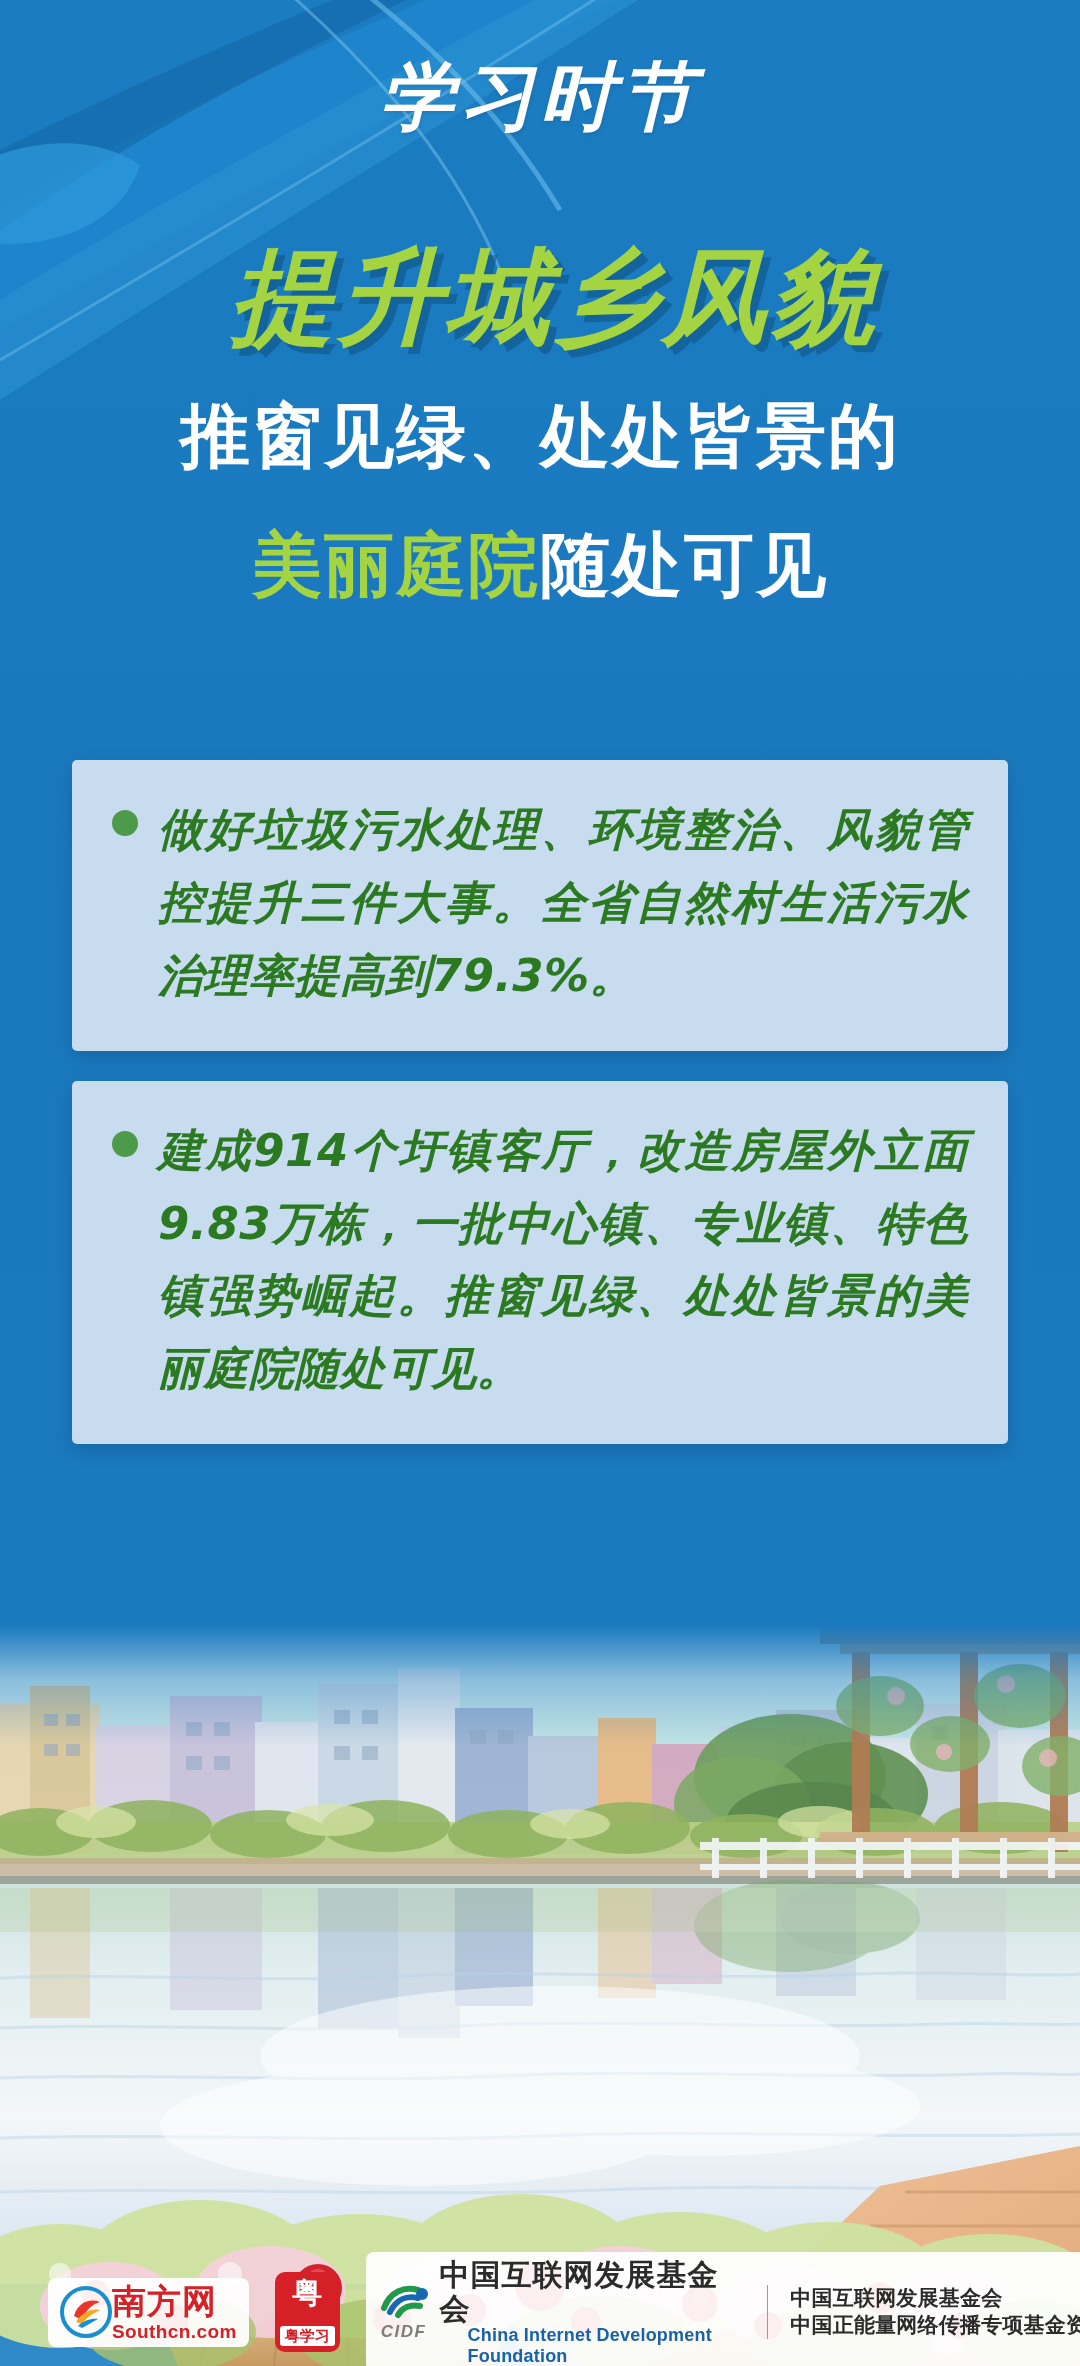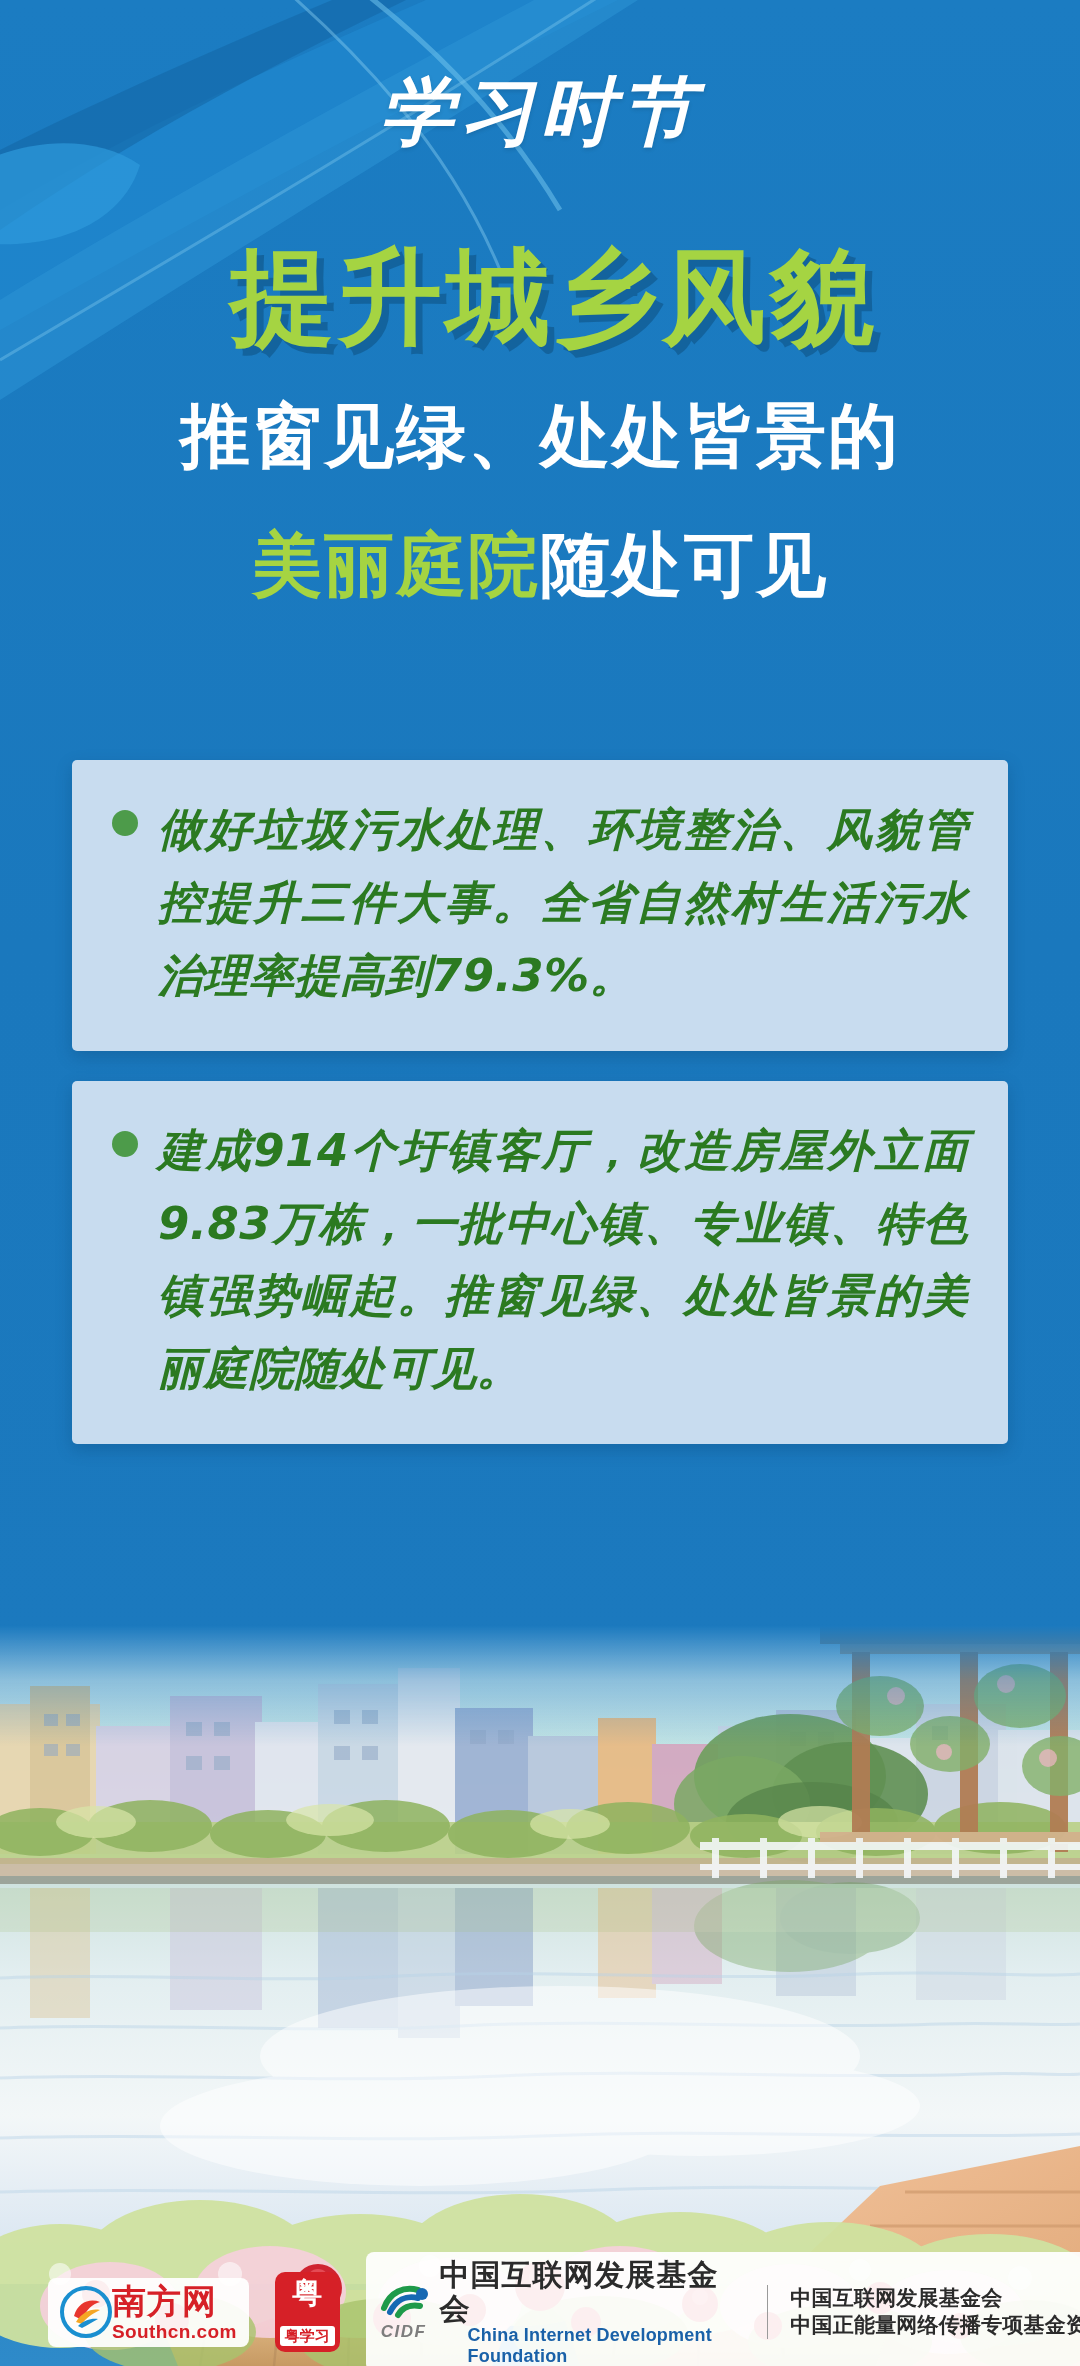--- a/index.html
+++ b/index.html
@@ -30,21 +30,21 @@
     top: 0;
     left: 0;
     width: 1080px;
     height: 600px;
     opacity: 1;
   }
 
   
   .brand {
     position: absolute;
-    top: 63px;
+    top: 48px;
     left: 0;
     width: 1080px;
     text-align: center;
     z-index: 6;
   }
   .brand-text {
     display: inline-block;
     font-size: 74px;
     font-weight: bold;
     color: #ffffff;
@@ -59,20 +59,21 @@
     position: absolute;
     top: 238px;
     left: 0;
     width: 1080px;
     text-align: center;
     z-index: 6;
   }
   .title-main {
     font-size: 104px;
     font-weight: bold;
+    font-style: italic;
     color: #a5d442;
     letter-spacing: 4px;
     line-height: 1.15;
     text-shadow: 7px 7px 0 rgba(10,70,115,0.45);
     font-family: "DejaVu Sans", "Liberation Sans", sans-serif;
     padding-left: 28px;
   }
   .subtitle {
     margin-top: 28px;
     font-size: 70px;

